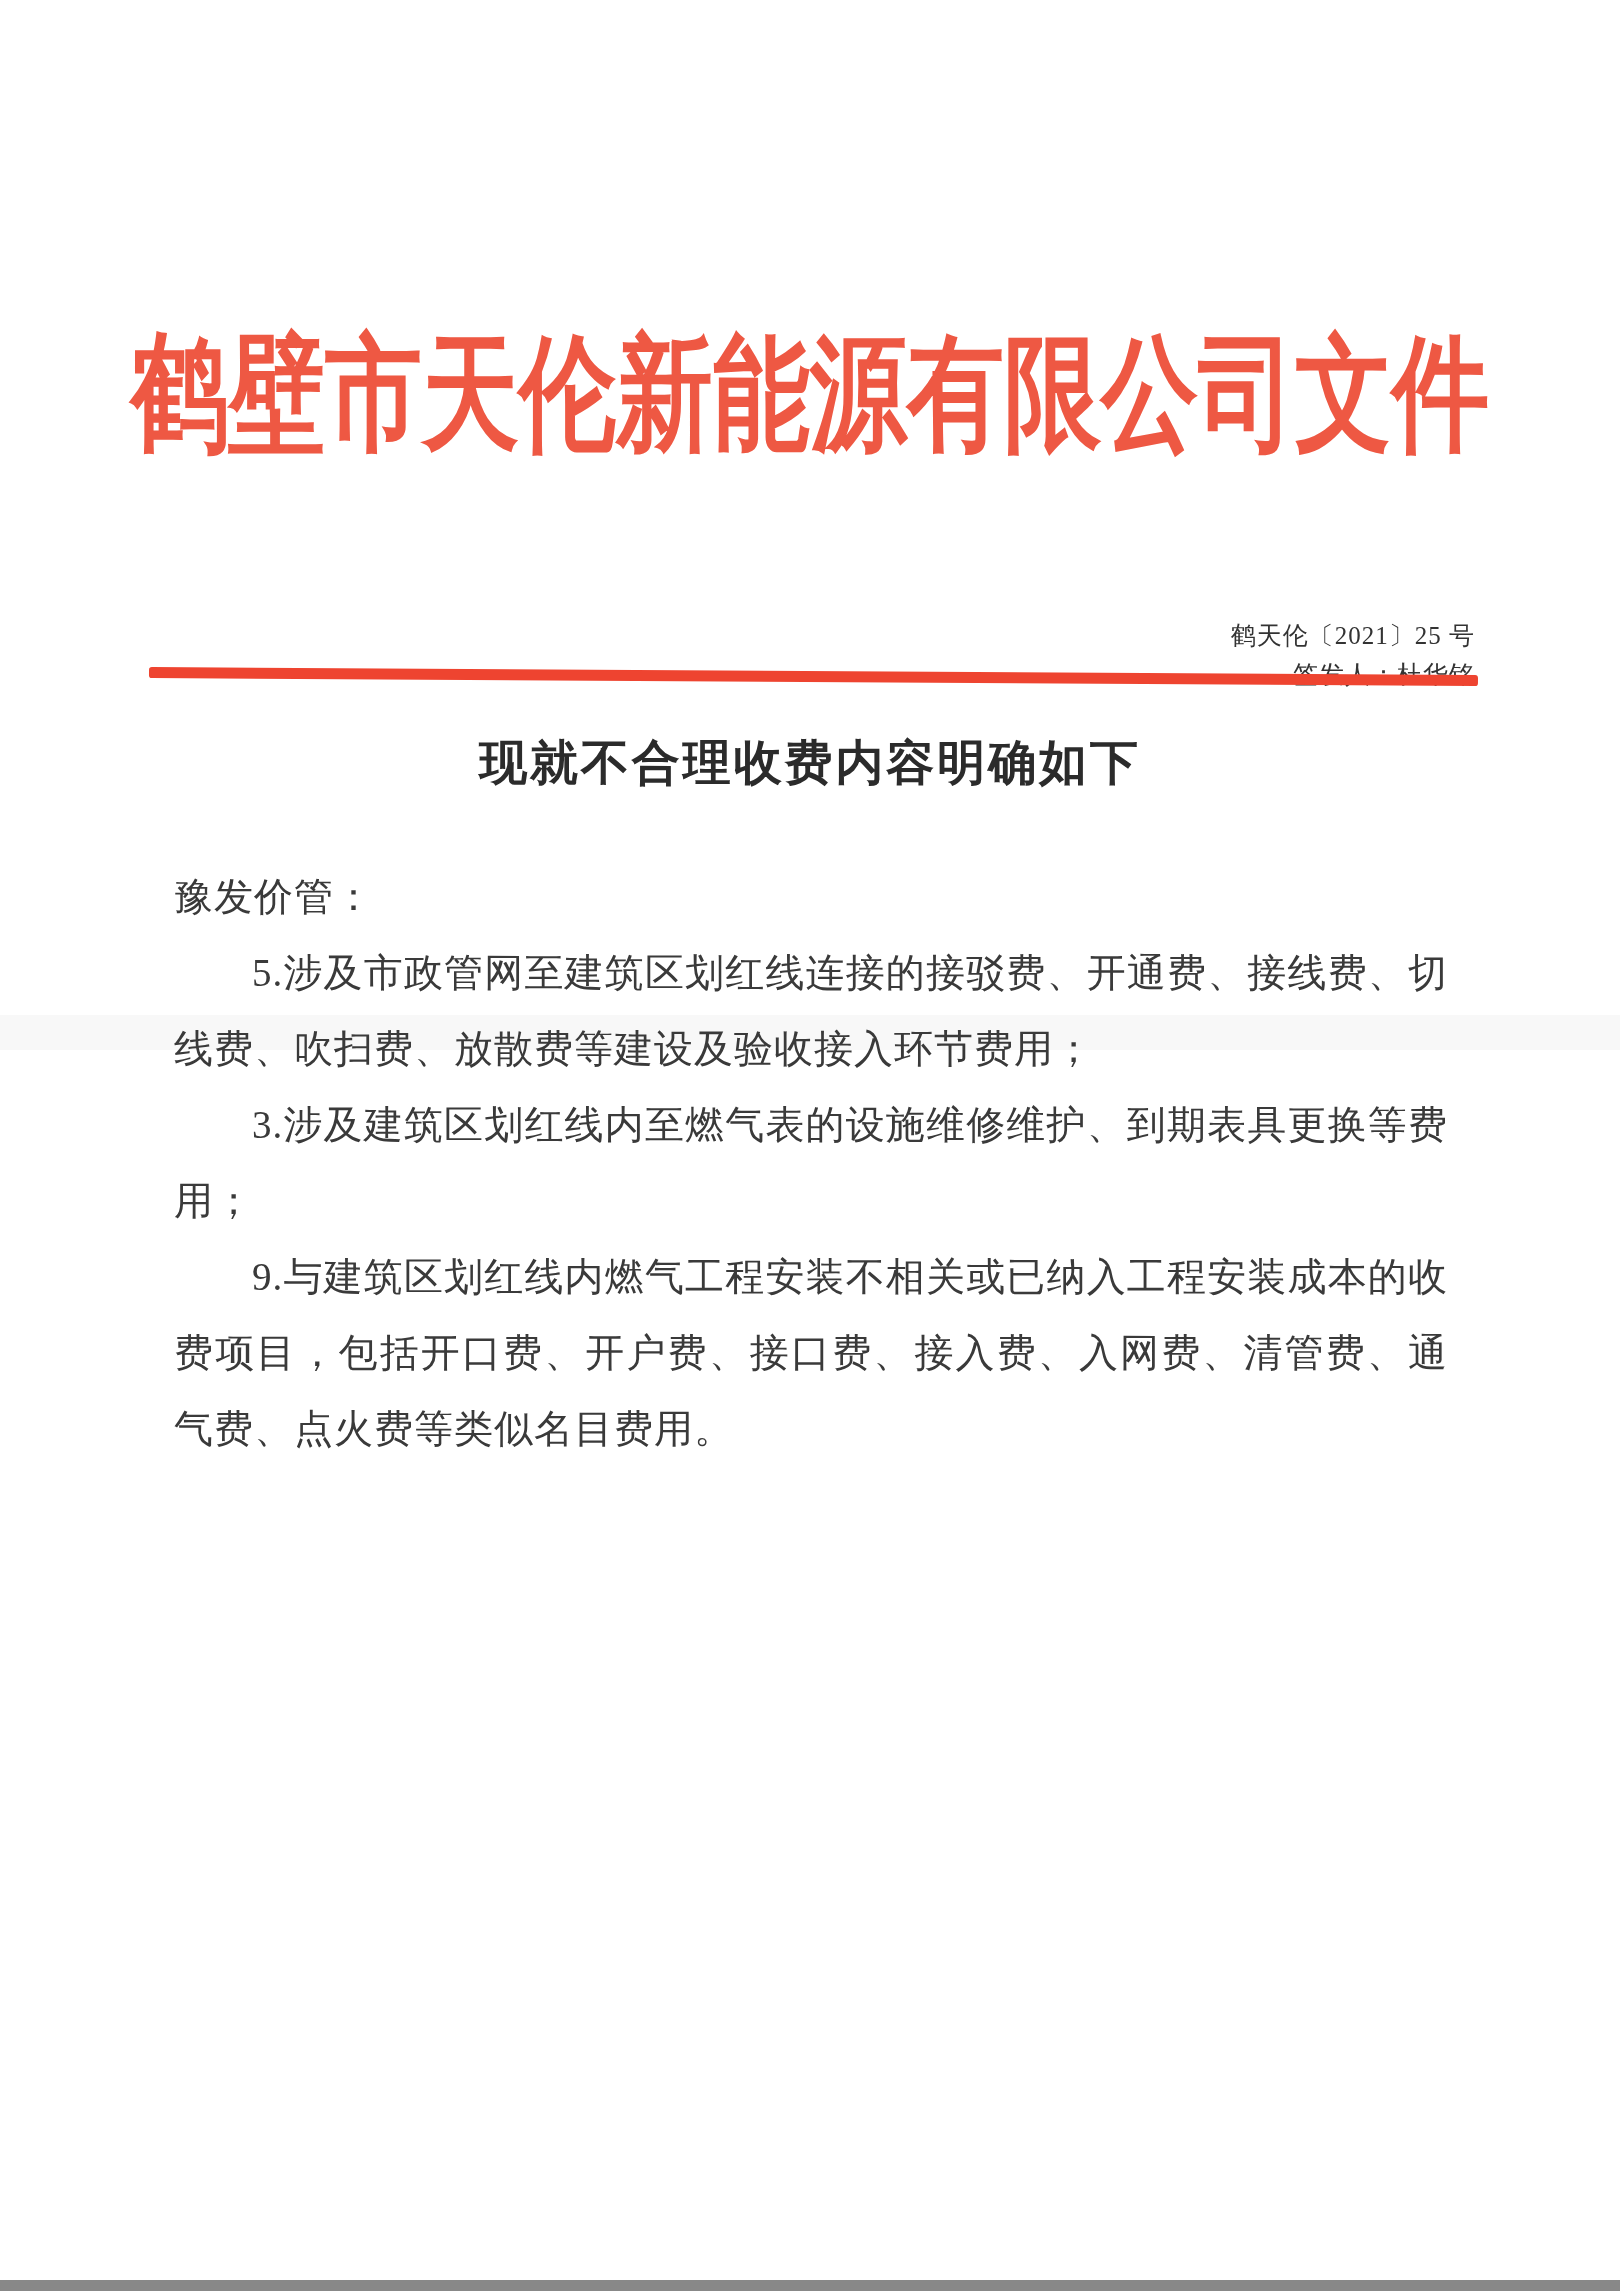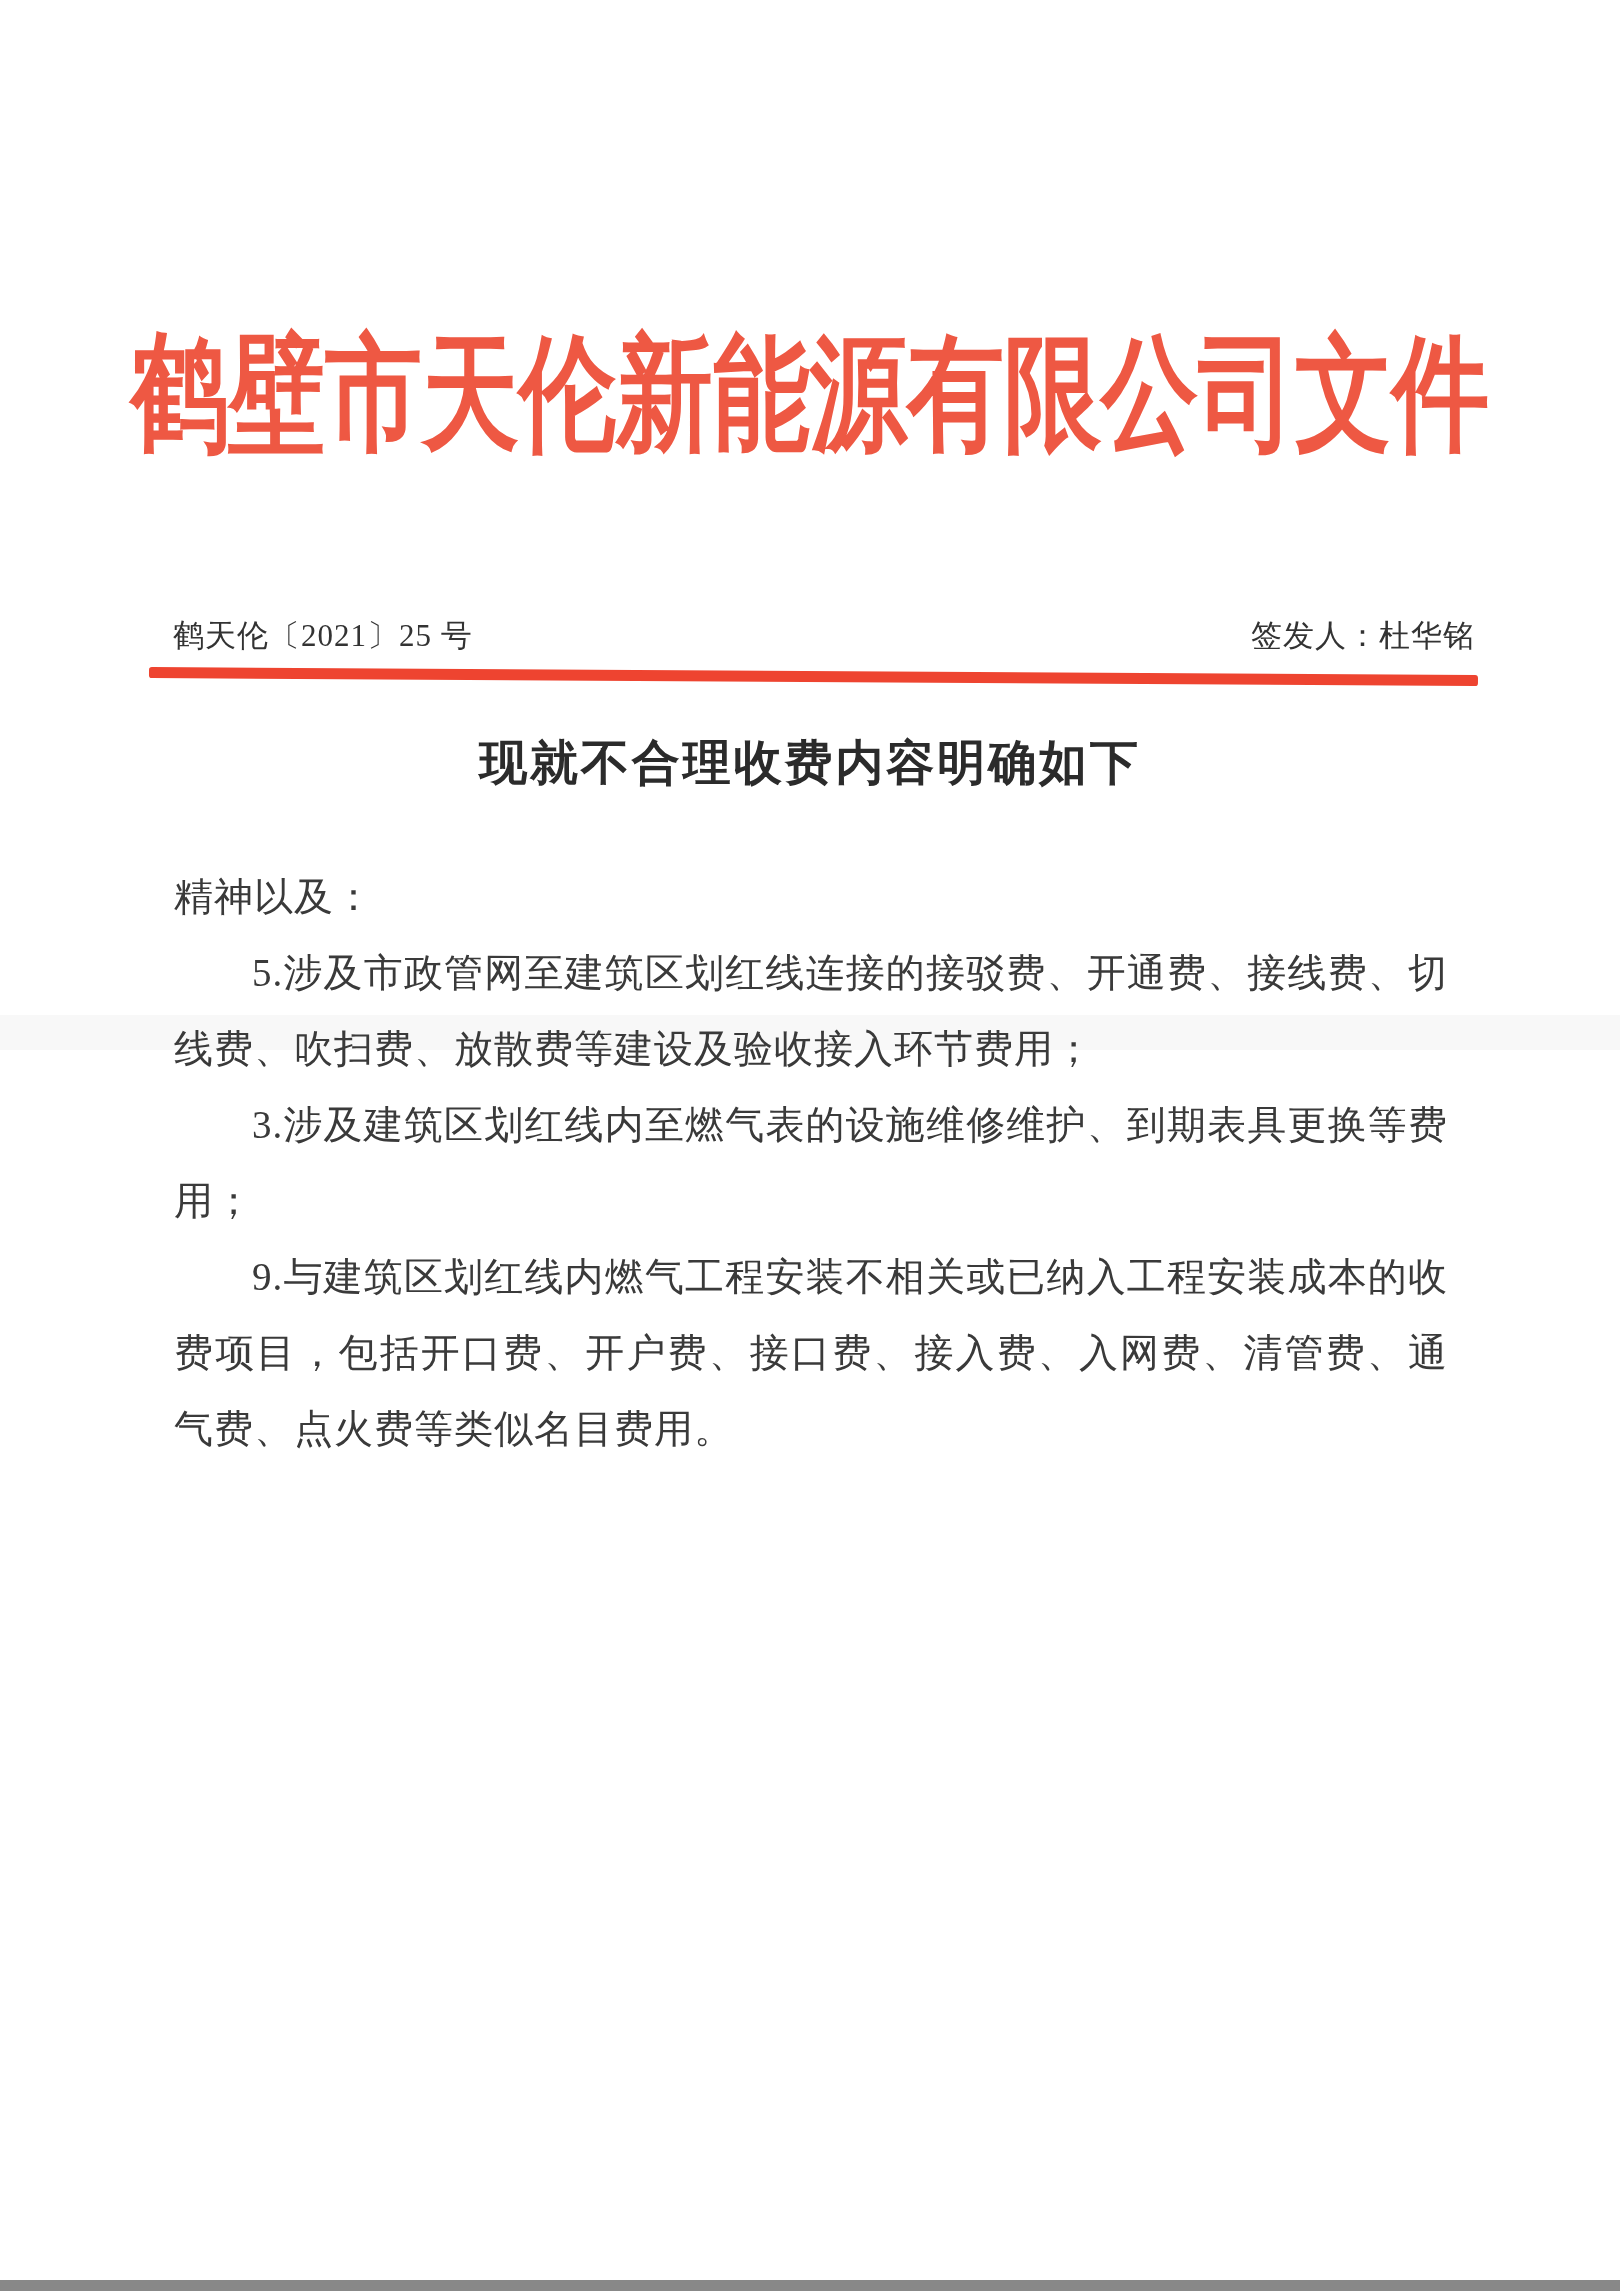--- a/index.html
+++ b/index.html
@@ -29,24 +29,25 @@
     font-size:97px;line-height:132px;
     font-weight:bold;
     color:var(--letterhead-red);
     letter-spacing:0px;
     white-space:nowrap;
     transform:scaleY(1.30);
     transform-origin:center top;
   }
   .doc-info{
     position:absolute;top:616px;left:173px;width:1302px;
-    display:flex;justify-content:space-between;align-items:flex-start;
-    font-size:31px;line-height:39px;
+    display:flex;justify-content:space-between;align-items:flex-end;
+    font-size:25px;line-height:39px;
     color:var(--docinfo-text);
     letter-spacing:1px;
+    flex-direction:column;
   }
   .red-rule{
     position:absolute;top:667px;left:149px;width:1329px;height:10.8px;
     background:var(--rule-red);
     border-radius:2.9px;
     transform:rotate(0.35deg);
     transform-origin:left center;
   }
   .notice-title{
     position:absolute;top:733px;left:0;width:100%;
@@ -79,20 +80,20 @@
   <div class="doc-info">
     <span>鹤天伦〔2021〕25 号</span>
     <span>签发人：杜华铭</span>
   </div>
 
   <div class="red-rule"></div>
 
   <div class="notice-title">现就不合理收费内容明确如下</div>
 
   <div class="body-text">
-    <p class="salutation">精神以及：</p>
+    <p class="salutation">豫发价管：</p>
     <p>5.涉及市政管网至建筑区划红线连接的接驳费、开通费、接线费、切线费、吹扫费、放散费等建设及验收接入环节费用；</p>
     <p>3.涉及建筑区划红线内至燃气表的设施维修维护、到期表具更换等费用；</p>
     <p>9.与建筑区划红线内燃气工程安装不相关或已纳入工程安装成本的收费项目，包括开口费、开户费、接口费、接入费、入网费、清管费、通气费、点火费等类似名目费用。</p>
   </div>
 
 </div>
 
 
 </body></html>

